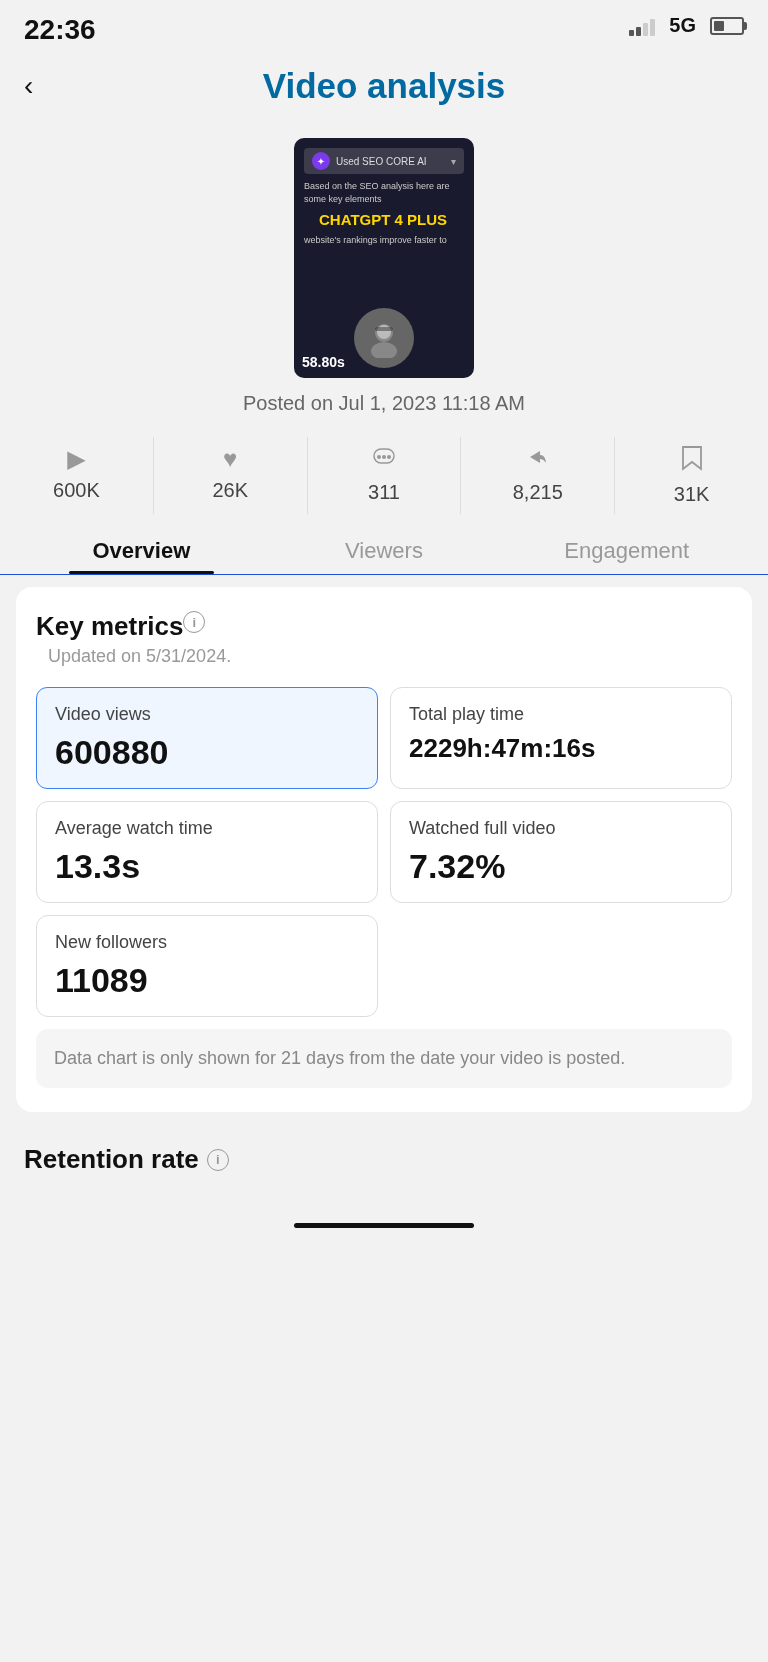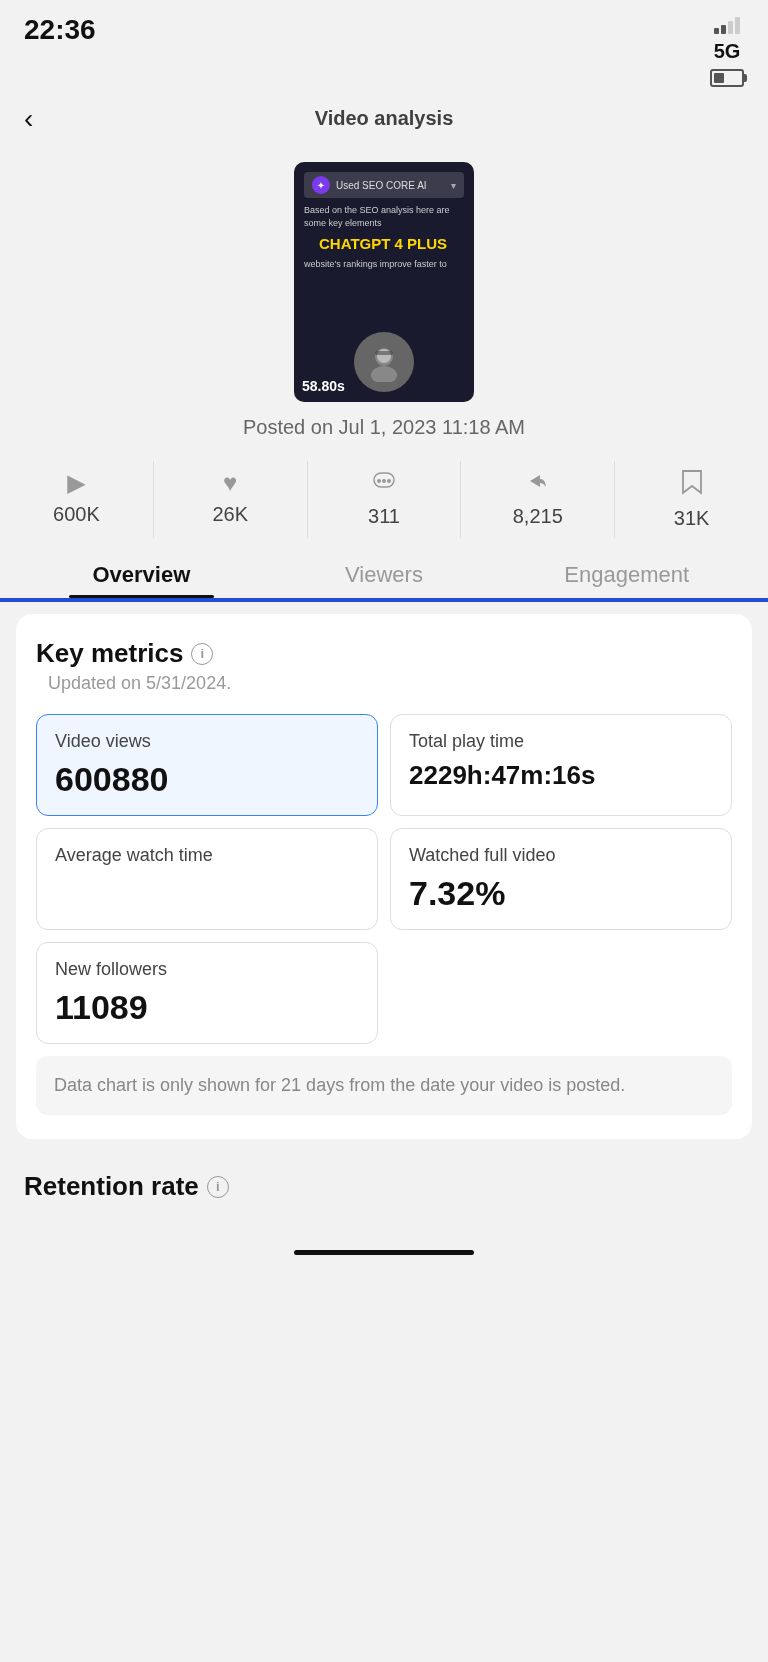--- a/index.html
+++ b/index.html
@@ -21,22 +21,21 @@
       background: #f2f2f2;
     }
     .status-time {
       font-size: 28px;
       font-weight: 700;
       color: #111;
     }
     .status-icons {
       display: flex;
       align-items: center;
-      gap: 6px;
-      flex-direction: column;
+      gap: 14px;
     }
     .signal-bars {
       display: flex;
       align-items: flex-end;
       gap: 2px;
       height: 20px;
     }
     .signal-bars span {
       width: 5px;
       background: #555;
@@ -90,23 +89,23 @@
       position: absolute;
       left: 24px;
       font-size: 28px;
       color: #111;
       cursor: pointer;
       background: none;
       border: none;
       line-height: 1;
     }
     .page-title {
-      font-size: 20px;
-      font-weight: 700;
-      color: #404040;
+      font-size: 35px;
+      font-weight: 700;
+      color: #0369a1;
     }
 
     
     .video-section {
       display: flex;
       flex-direction: column;
       align-items: center;
       padding: 16px 0 12px;
       background: #f2f2f2;
     }
@@ -209,21 +208,21 @@
       padding: 8px 0;
     }
     .stat-item:last-child { border-right: none; }
     .stat-icon { color: #999; font-size: 24px; }
     .stat-value { font-size: 20px; color: #444; font-weight: 500; }
 
     
     .tabs {
       display: flex;
       background: #f2f2f2;
-      border-bottom: 4px solid #1d4ed8;
+      border-bottom: 1px solid #1d4ed8;
       padding: 0 20px;
     }
     .tab-item {
       flex: 1;
       text-align: center;
       padding: 14px 0 10px;
       font-size: 22px;
       color: #999;
       cursor: pointer;
       position: relative;
@@ -245,22 +244,22 @@
 
     
     .card-container {
       background: white;
       border-radius: 16px;
       margin: 12px 16px;
       padding: 24px 20px;
     }
     .card-header {
       display: flex;
-      align-items: center;
-      gap: 8px;
+      align-items: flex-start;
+      gap: 0;
       margin-bottom: 4px;
     }
     .card-title {
       font-size: 26px;
       font-weight: 700;
       color: #111;
     }
     .info-icon {
       width: 22px;
       height: 22px;
@@ -287,20 +286,21 @@
       gap: 12px;
     }
     .metric-box {
       border: 1.5px solid #ddd;
       border-radius: 12px;
       padding: 16px 18px;
     }
     .metric-box.highlighted {
       border-color: #3b82f6;
       background: #eff6ff;
+      border-radius: 11px;
     }
     .metric-label {
       font-size: 18px;
       color: #444;
       margin-bottom: 8px;
     }
     .metric-value {
       font-size: 34px;
       font-weight: 700;
       color: #111;
@@ -474,20 +474,21 @@
       <div class="metric-value">600880</div>
     </div>
 
     <div class="metric-box">
       <div class="metric-label">Total play time</div>
       <div class="metric-value" style="font-size:26px;">2229h:47m:16s</div>
     </div>
 
     <div class="metric-box">
       <div class="metric-label">Average watch time</div>
+      <div class="metric-value">13.3s</div>
     </div>
 
     <div class="metric-box">
       <div class="metric-label">Watched full video</div>
       <div class="metric-value">7.32%</div>
     </div>
 
     <div class="metric-box">
       <div class="metric-label">New followers</div>
       <div class="metric-value">11089</div>

